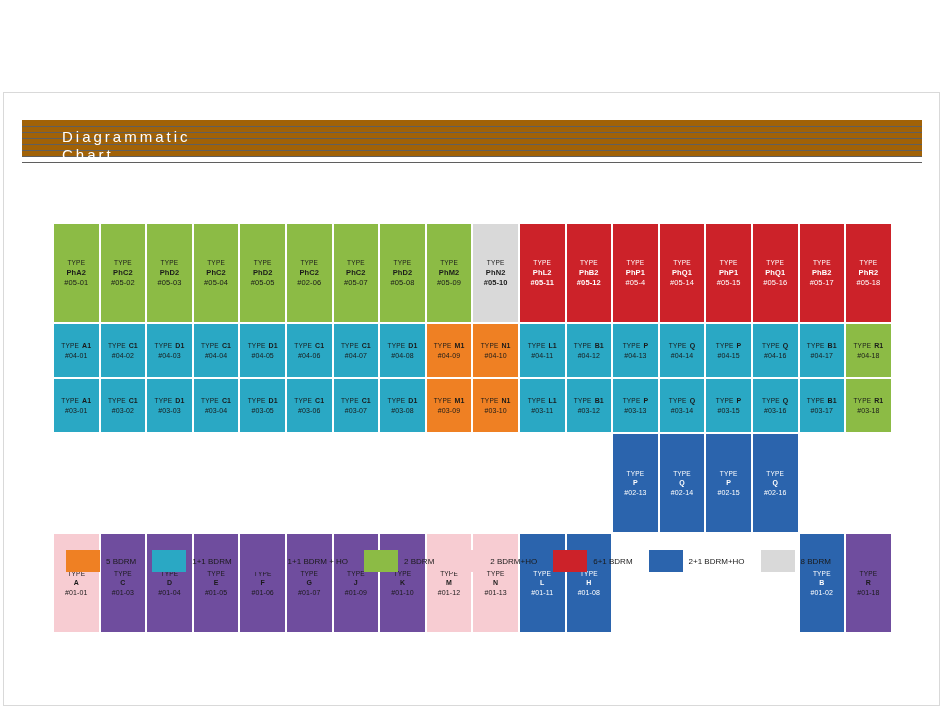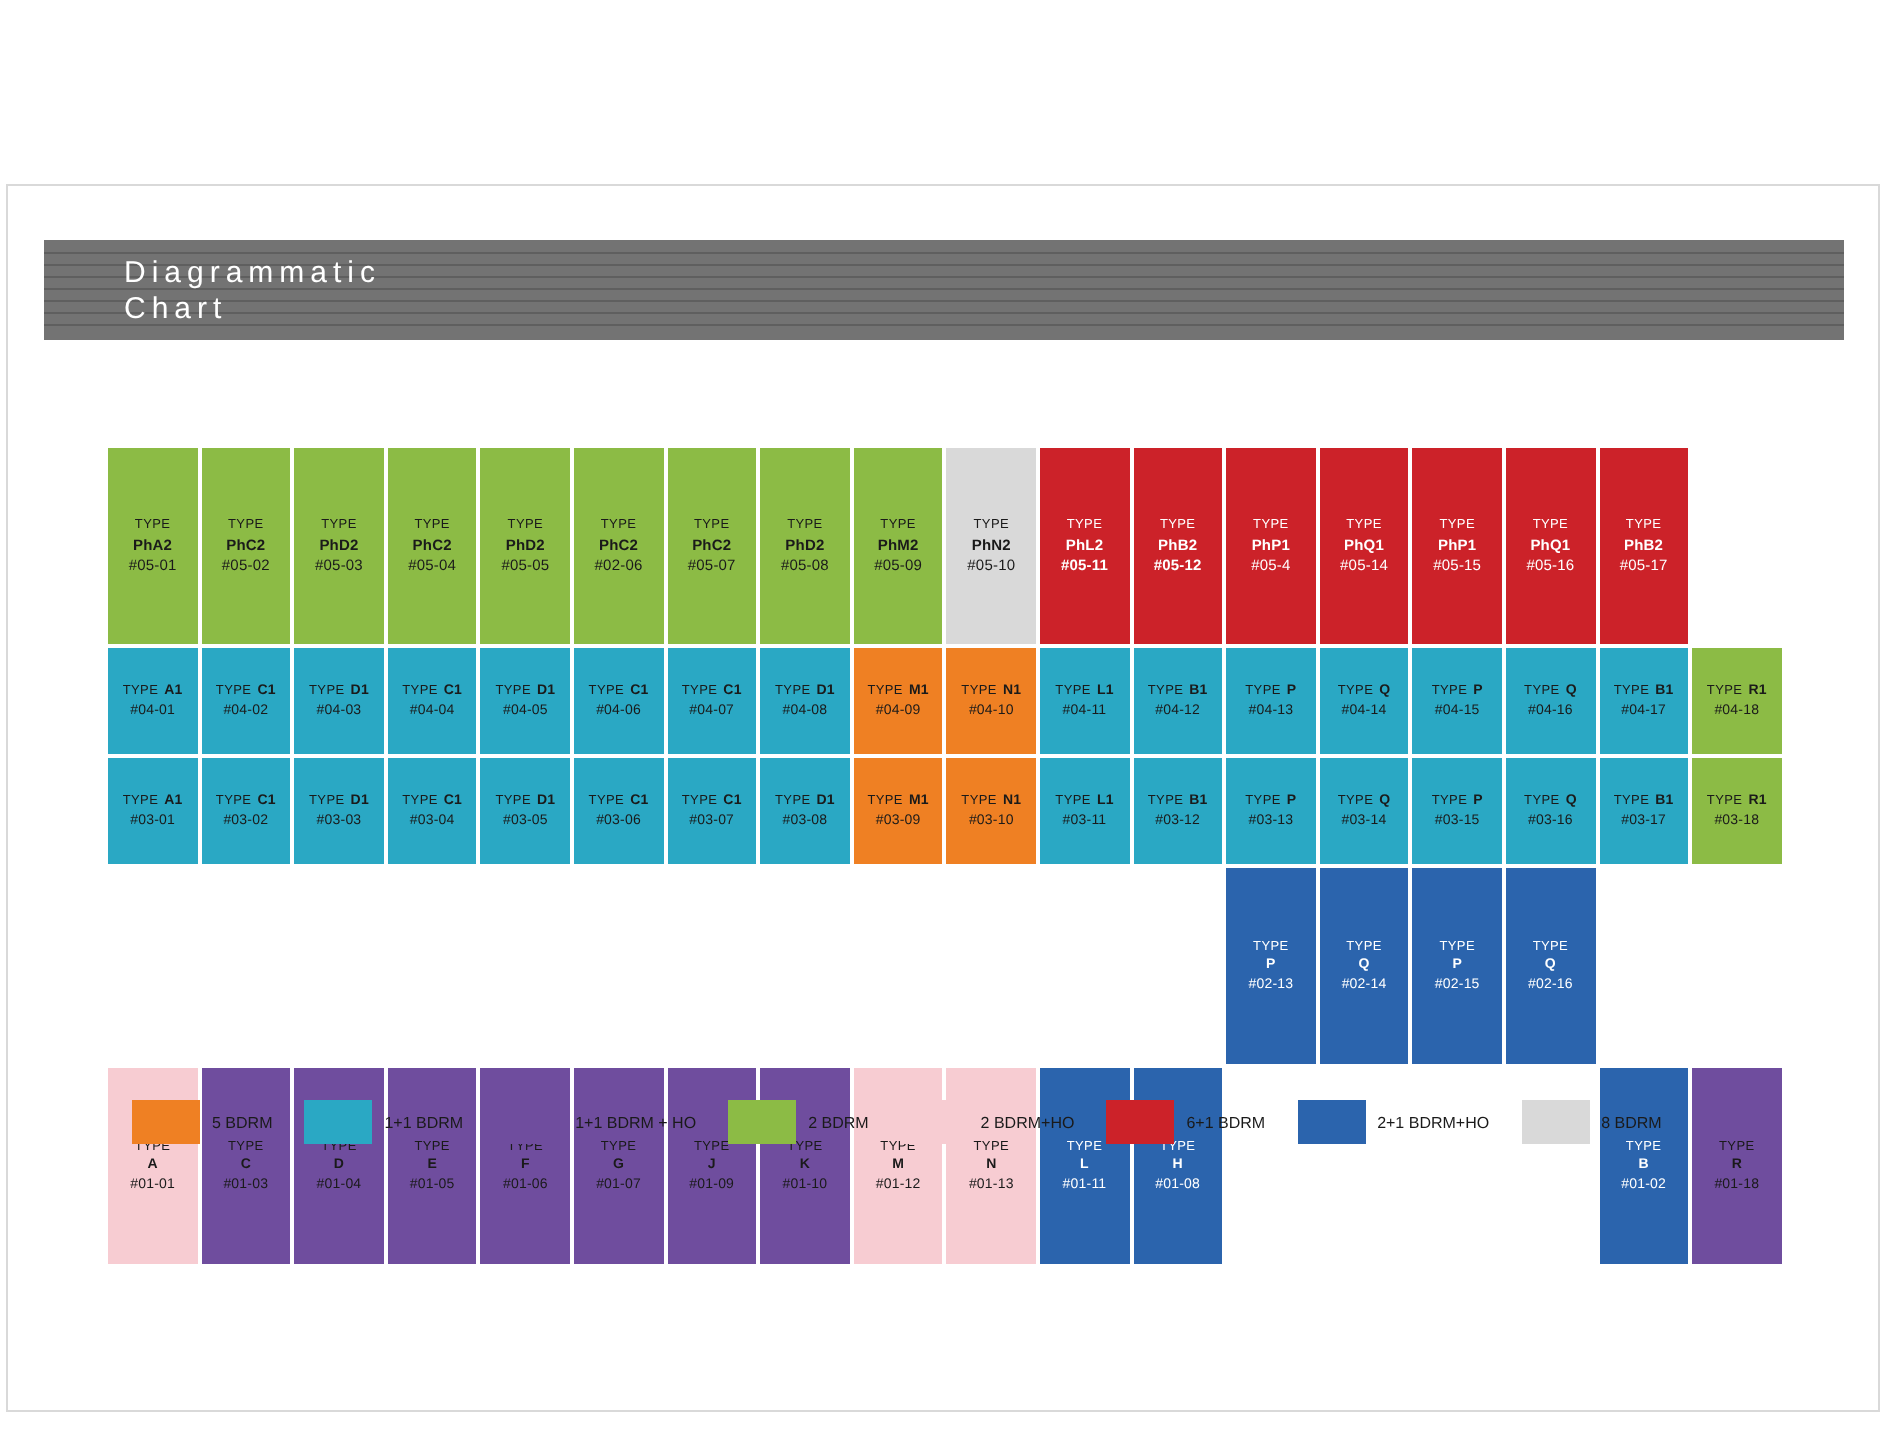--- a/index.html
+++ b/index.html
@@ -26,22 +26,22 @@
     background: #ffffff;
     border: 1px solid #d9d9d9;
     box-sizing: border-box;
   }
   
   .title-band {
     position: absolute;
     left: 18px;
     top: 27px;
     width: 900px;
-    height: 50px;
-    background: #737373;
+    height: 36px;
+    background: #a16207;
   }
   .title-band .stripe {
     position: absolute;
     left: 0;
     right: 0;
     height: 1px;
     background: #5f5f5f;
   }
   .title-text {
     position: absolute;
@@ -189,21 +189,21 @@
             <span class="u" style="font-weight: normal;">#05-08</span>
           </div>
           <div class="cell" style="background: rgb(140, 187, 69); color: rgb(26, 26, 26);">
             <span class="t">TYPE</span>
             <span class="u">PhM2</span>
             <span class="u" style="font-weight: normal;">#05-09</span>
           </div>
           <div class="cell" style="background: rgb(217, 217, 217); color: rgb(26, 26, 26);">
             <span class="t">TYPE</span>
             <span class="u">PhN2</span>
-            <span class="u" style="font-weight: normal;">#05-10</span>
+            <span class="u" style="font-weight: bold;">#05-10</span>
           </div>
           <div class="cell" style="background: rgb(204, 34, 41); color: rgb(255, 255, 255);">
             <span class="t">TYPE</span>
             <span class="u">PhL2</span>
             <span class="u" style="font-weight: bold;">#05-11</span>
           </div>
           <div class="cell" style="background: rgb(204, 34, 41); color: rgb(255, 255, 255);">
             <span class="t">TYPE</span>
             <span class="u">PhB2</span>
             <span class="u" style="font-weight: bold;">#05-12</span>
@@ -225,20 +225,25 @@
           </div>
           <div class="cell" style="background: rgb(204, 34, 41); color: rgb(255, 255, 255);">
             <span class="t">TYPE</span>
             <span class="u">PhQ1</span>
             <span class="u" style="font-weight: normal;">#05-16</span>
           </div>
           <div class="cell" style="background: rgb(204, 34, 41); color: rgb(255, 255, 255);">
             <span class="t">TYPE</span>
             <span class="u">PhB2</span>
             <span class="u" style="font-weight: normal;">#05-17</span>
+          </div>
+          <div class="cell" style="background: rgb(204, 34, 41); color: rgb(255, 255, 255);">
+            <span class="t">TYPE</span>
+            <span class="u">PhR2</span>
+            <span class="u" style="font-weight: normal;">#05-18</span>
           </div>
         </div>
         <div class="row row-mid">
           <div class="cell" style="background: rgb(42, 168, 196); color: rgb(26, 26, 26);">
             <div style="display: flex; flex-direction: column; align-items: center;">
               <span style="display: flex; gap: 3px; align-items: baseline;">
                 <span class="t">TYPE</span>
                 <span class="u">A1</span>
               </span>
               <span class="u" style="font-weight: normal;">#04-01</span>

